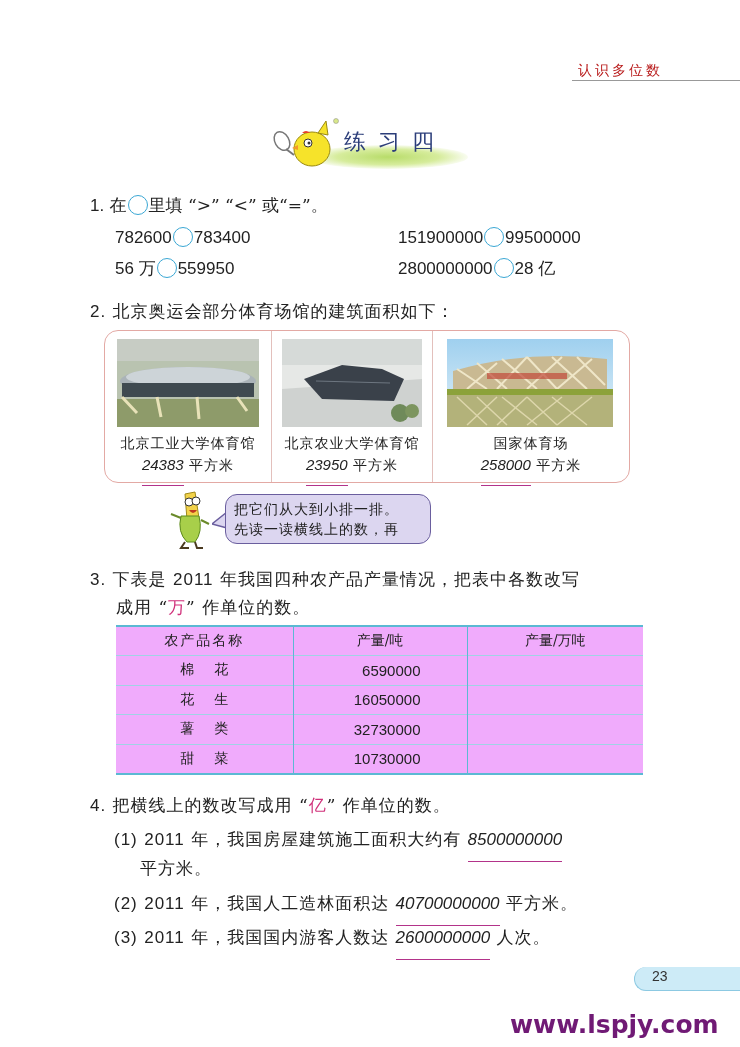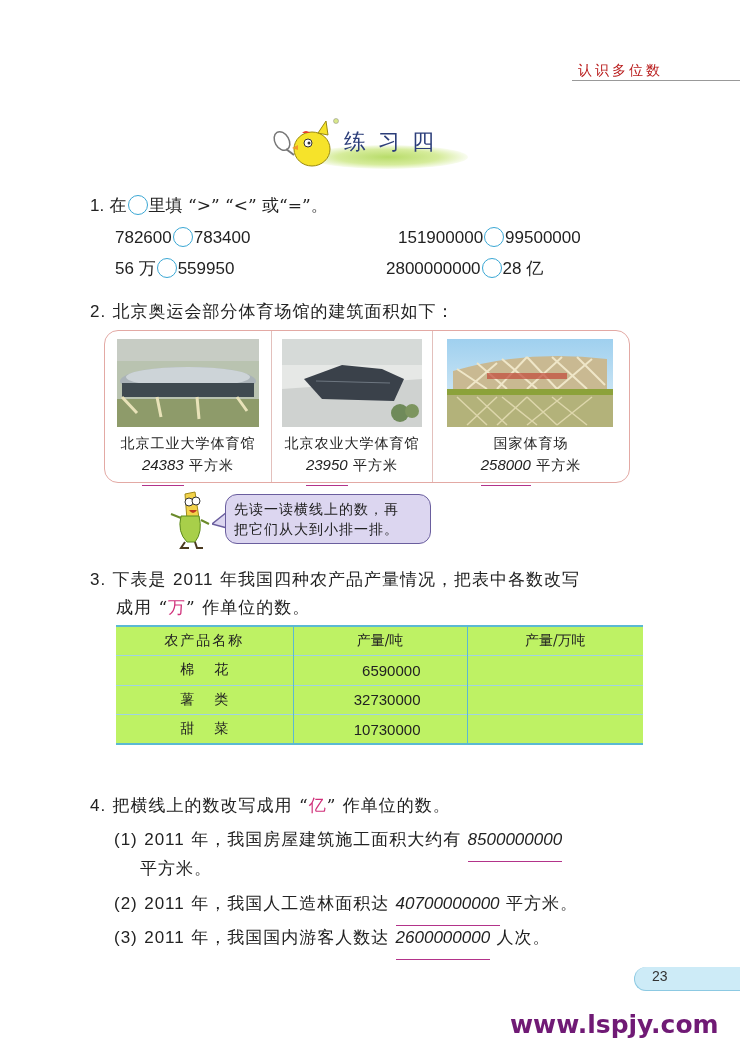--- a/index.html
+++ b/index.html
@@ -35,21 +35,21 @@
   .stadium-name { position: absolute; left: 0; right: 0; top: 104px; font-size: 14px; letter-spacing: 1px; }
   .stadium-area { position: absolute; left: 0; right: 0; top: 125px; font-size: 14px; letter-spacing: 1px; }
   .stadium-area .num { font-size: 15px; letter-spacing: 0; }
 
   
   .bubble { left: 225px; top: 494px; width: 206px; height: 50px; background: #dcd6f0; border: 1.5px solid #6a5e9e;
     border-radius: 12px; padding: 4px 8px; font-size: 14px; line-height: 20px; letter-spacing: 1px; color: #222; }
   .bubble-tail { left: 212px; top: 510px; }
 
   
-  .tbl { left: 116px; top: 625px; width: 527px; border-collapse: collapse; background: #bef264; }
+  .tbl { left: 116px; top: 625px; width: 527px; border-collapse: collapse; background: #f0abfc; }
   .tbl td, .tbl th { height: 29.5px; font-weight: normal; font-size: 14px; text-align: center; border-top: 1px solid #9fd3e4; }
   .tbl tr:first-child th { border-top: 2px solid #5bb9d3; }
   .tbl tr:last-child td { border-bottom: 2px solid #5bb9d3; }
   .tbl .c1 { width: 177px; border-right: 1px solid #5bb9d3; letter-spacing: 2px; }
   .tbl .c2 { width: 174px; border-right: 1px solid #5bb9d3; }
   .tbl td.c2 { text-align: right; padding-right: 46px; font-family: "Liberation Sans", sans-serif; font-size: 15px; }
   .tbl .wide { letter-spacing: 20px; padding-left: 20px; margin-top: 15px; }
 
   
   .page-tab { left: 634px; top: 967px; width: 110px; height: 24px; background: #cdebf7; border-radius: 12px 0 0 12px;
@@ -87,21 +87,21 @@
 </div>
 <div class="abs q num" style="left:115px;top:226px;">
   <span>782600</span><span class="circle"></span><span>783400</span>
 </div>
 <div class="abs q num" style="left:398px;top:226px;">
   <span>151900000</span><span class="circle"></span><span>99500000</span>
 </div>
 <div class="abs q num" style="left:115px;top:257px;">
   <span>56 万</span><span class="circle"></span><span>559950</span>
 </div>
-<div class="abs q num" style="left:386px;top:257px;">
+<div class="abs q num" style="left:398px;top:257px;">
   <span>2800000000</span><span class="circle"></span><span>28 亿</span>
 </div>
 
 <div class="abs q" style="left:90px;top:299px;letter-spacing:1px;">
   <span class="num">2.</span>
   <span>北京奥运会部分体育场馆的建筑面积如下：</span>
 </div>
 
 <div class="abs stadium-box">
 
@@ -178,22 +178,22 @@
   <path d="M24 22 Q28 28 32 22" fill="#c0391f"></path>
   <path d="M16 28 Q12 44 22 54 L30 54 Q38 44 34 28 Z" fill="#a8cf4a" stroke="#5d8a1d" stroke-width="1"></path>
   <path d="M16 30 L6 26 M36 32 L44 36" stroke="#6a8a2a" stroke-width="2"></path>
   <path d="M20 54 L16 60 L24 60 M30 54 L32 60 L38 60" stroke="#4a3a20" stroke-width="2" fill="none"></path>
 </svg>
 <svg class="abs bubble-tail" width="18" height="22" viewBox="0 0 18 22">
   <path d="M15 2 L0 14 L15 18 Z" fill="#dcd6f0" stroke="#6a5e9e" stroke-width="1.5"></path>
   <path d="M15 3 L15 17" stroke="#dcd6f0" stroke-width="3"></path>
 </svg>
 <div class="abs bubble">
+  <div>把它们从大到小排一排。</div>
   <div>先读一读横线上的数，再</div>
-  <div>把它们从大到小排一排。</div>
 </div>
 
 <div class="abs q" style="left:90px;top:567px;letter-spacing:1px;">
   <span class="num">3.</span>
   <span>下表是</span>
   <span class="num">2011</span>
   <span>年我国四种农产品产量情况，把表中各数改写</span>
 </div>
 <div class="abs q" style="left:116px;top:595px;letter-spacing:1px;">
   <span>成用 “</span><span class="red">万</span><span>” 作单位的数。</span>
@@ -205,20 +205,25 @@
     <th class="c1">农产品名称</th>
     <th class="c2">产量/吨</th>
     <th>产量/万吨</th>
   </tr>
   <tr>
     <td class="c1 wide">棉花</td>
     <td class="c2">6590000</td>
     <td></td>
   </tr>
   <tr>
+    <td class="c1 wide">花生</td>
+    <td class="c2">16050000</td>
+    <td></td>
+  </tr>
+  <tr>
     <td class="c1 wide">薯类</td>
     <td class="c2">32730000</td>
     <td></td>
   </tr>
   <tr>
     <td class="c1 wide">甜菜</td>
     <td class="c2">10730000</td>
     <td></td>
   </tr>
 </tbody>

